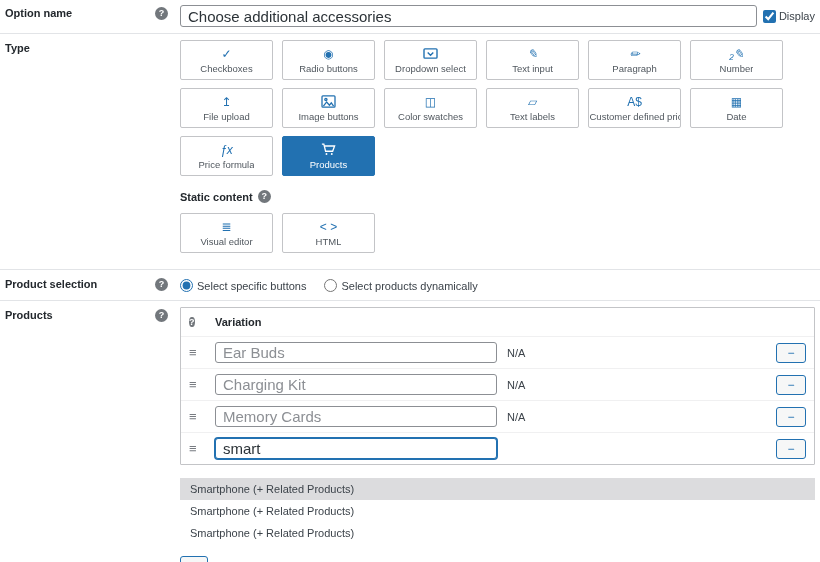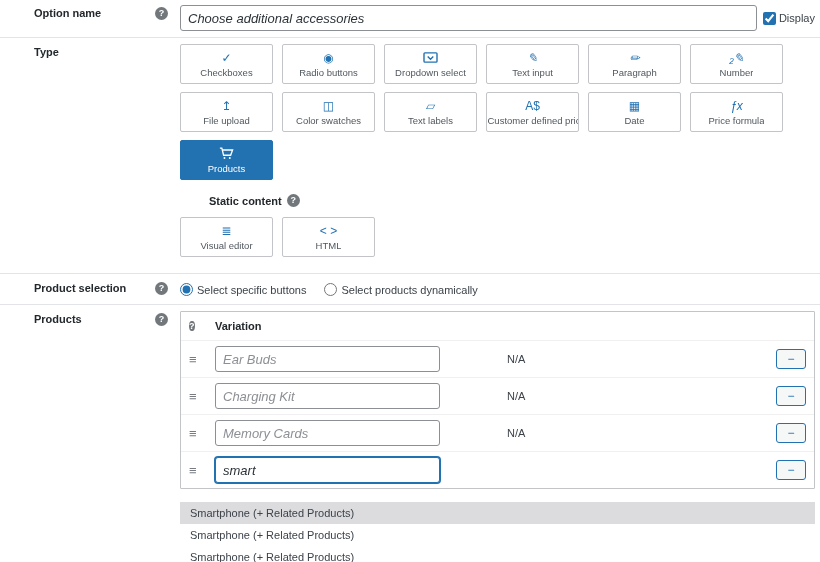--- a/index.html
+++ b/index.html
@@ -6,29 +6,29 @@
   html,body { margin:0; padding:0; }
   body {
     width:820px; height:562px; overflow:hidden;
     background:#fff;
     font-family:"Liberation Sans", sans-serif;
     font-size:11px; color:#3c434a;
   }
   .row { display:flex; align-items:flex-start; border-bottom:1px solid #e2e4e7; padding:6px 0 8px; }
   .row:last-child { border-bottom:none; }
   .lcol { flex:0 0 180px; display:flex; justify-content:space-between; align-items:flex-start; padding:2px 12px 0 5px; }
-  .lbl { font-weight:bold; color:#23282d; font-size:11px;margin-left:29px; }
+  .lbl { font-weight:bold; color:#23282d; font-size:11px; }
   .help { width:13px; height:13px; border-radius:50%; background:#72777c; color:#fff;
           font-size:9px; line-height:13px; text-align:center; flex:0 0 13px; font-weight:bold; }
   .ccol { flex:1; padding-right:5px; min-width:0; }
 
   
   .opt-line { display:flex; align-items:center; gap:6px; }
-  .ti { border:1px solid #8c8f94; border-radius:3px; height:22px; padding:12px 7px;
-        font-size:13px; color:#2c3338; font-family:inherit; background:#fff;font-style:italic; }
+  .ti { border:1px solid #8c8f94; border-radius:3px; height:22px; padding:0 7px;
+        font-size:15px; color:#2c3338; font-family:inherit; background:#fff; }
   .opt-line .ti { flex:1; }
   .disp { display:flex; align-items:center; gap:3px; white-space:nowrap; }
   input[type=checkbox], input[type=radio] { accent-color:#2271b1; margin:0; width:13px; height:13px; }
 
   
   .tile-grid { display:flex; flex-wrap:wrap; width:616px; }
   .tile { width:93px; height:40px; border:1px solid #c3c4c7; border-radius:2px; background:#fff;
           display:flex; flex-direction:column; align-items:center; justify-content:center;
           margin:0 9px 8px 0; cursor:pointer; }
   .tic { color:#2271b1; font-size:12px; height:14px; line-height:14px; display:flex; align-items:center; font-style:italic; }
@@ -45,21 +45,21 @@
 
   
   .ptable { border:1px solid #c3c4c7; border-radius:1px; }
   .phead { display:flex; align-items:center; padding:7px 8px; font-weight:bold; color:#23282d; background:#fff; }
   .prow  { display:flex; align-items:center; padding:5px 8px; border-top:1px solid #f0f0f1; }
   .c-handle { flex:0 0 26px; }
   .c-prod   { flex:0 0 292px; }
   .c-var    { flex:1; }
   .c-act    { flex:0 0 32px; display:flex; justify-content:flex-end; }
   .drag { color:#787c82; font-size:13px; cursor:grab; }
-  .c-prod .ti { width:225px; height:21px; color:#8c8f94; }
+  .c-prod .ti { width:282px; height:21px; color:#8c8f94; }
   .c-prod .ti.focused { border-color:#2271b1; box-shadow:0 0 0 1px #2271b1; color:#2c3338; }
   .minus, .addbtn { border:1px solid #2271b1; background:#f6f7f7; color:#2271b1;
                     border-radius:3px; cursor:pointer; font-family:inherit; }
   .minus { width:30px; height:20px; font-size:12px; line-height:16px; }
   .addbtn { width:28px; height:22px; font-size:14px; line-height:18px; margin-top:2px; }
 
   .suggestions { margin:13px 0 10px; }
   .sitem { padding:5px 10px; cursor:pointer; color:#3c434a; }
   .sitem.hl { background:#dcdcde; }
   svg { display:block; }
@@ -115,20 +115,30 @@
         <span class="tlb">Paragraph</span>
       </div>
       <div class="tile">
         <span class="tic">₂✎</span>
         <span class="tlb">Number</span>
       </div>
 
       <div class="tile">
         <span class="tic up">↥</span>
         <span class="tlb">File upload</span>
+      </div>
+      <div class="tile">
+        <span class="tic up">
+          <svg width="15" height="13" viewBox="0 0 16 14" fill="none" stroke="#2271b1" stroke-width="1.4">
+            <rect x="1" y="1" width="14" height="12" rx="1"></rect>
+            <circle cx="5.2" cy="4.8" r="1.2"></circle>
+            <path d="M2.5 12l3.5-4.5 3 3.5 2-2.5 2.5 3.5"></path>
+          </svg>
+        </span>
+        <span class="tlb">Image buttons</span>
       </div>
       <div class="tile">
         <span class="tic up">◫</span>
         <span class="tlb">Color swatches</span>
       </div>
       <div class="tile">
         <span class="tic up">▱</span>
         <span class="tlb">Text labels</span>
       </div>
       <div class="tile">

